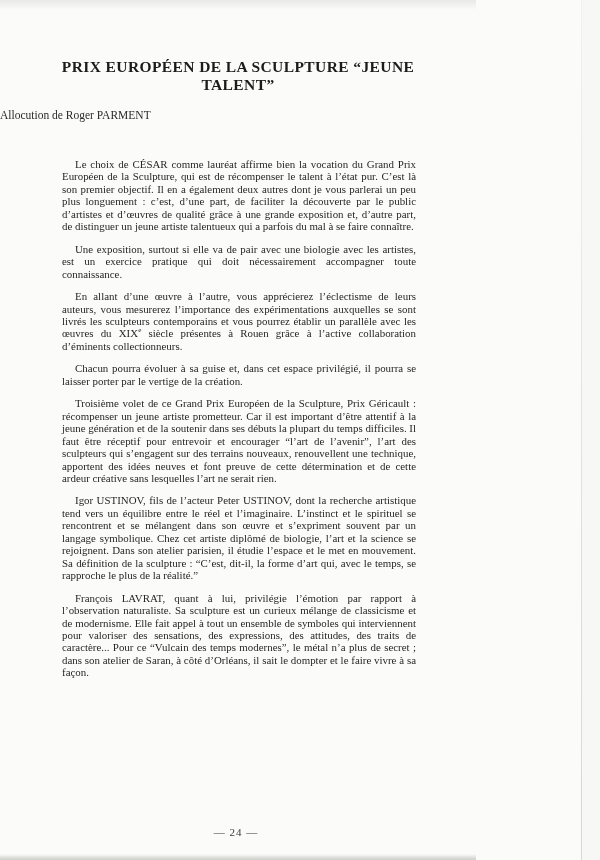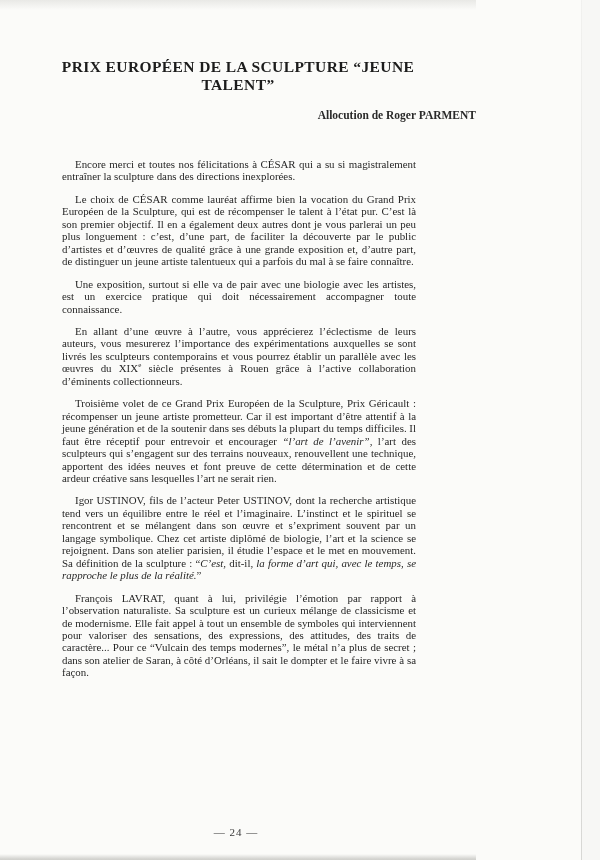--- a/index.html
+++ b/index.html
@@ -44,36 +44,36 @@
     padding: 58px 40px 0 40px;
     text-align: center;
     font-size: 15.5px;
     font-weight: bold;
     letter-spacing: 0.4px;
     color: #1c1c1c;
   }
   .subtitle {
     margin: 0;
     padding-top: 15px;
-    text-align: right;
+    text-align: left;
     font-size: 11.5px;
-    font-weight: bold;
+    font-weight: normal;
     color: #2a2a2a;
   }
   .doc-body {
     margin: 37px 60px 0 62px;
     font-size: 10.9px;
     line-height: 12.45px;
     text-align: justify;
   }
   .doc-body p {
     margin: 0 0 10px 0;
     text-indent: 13px;
   }
-  .it { font-style: italic; }
+  .it { }
   .sup { vertical-align: super; font-size: 7px; line-height: 0; }
   .page-number {
     position: absolute;
     bottom: 22px;
     left: 0; right: 4px;
     text-align: center;
     font-size: 11px;
     color: #3a3a3a;
     letter-spacing: 1px;
   }
@@ -84,23 +84,23 @@
 <div class="scan-page">
   <div class="edge-top"></div>
   <div class="edge-right-margin"></div>
   <div class="edge-right"></div>
   <div class="edge-bottom"></div>
 
   <h1 class="title">PRIX EUROPÉEN DE LA SCULPTURE “JEUNE TALENT”</h1>
   <div class="subtitle">Allocution de Roger PARMENT</div>
 
   <div class="doc-body">
-      <p><span>Encore merci et toutes nos félicitations à CÉSAR qui a su si magistralement entraîner la sculpture dans des directions inexplorées.</span></p>
       <p><span>Le choix de CÉSAR comme lauréat affirme bien la vocation du Grand Prix Européen de la Sculpture, qui est de récompenser le talent à l’état pur. C’est là son premier objectif. Il en a également deux autres dont je vous parlerai un peu plus longuement : c’est, d’une part, de faciliter la découverte par le public d’artistes et d’œuvres de qualité grâce à une grande exposition et, d’autre part, de distinguer un jeune artiste talentueux qui a parfois du mal à se faire connaître.</span></p>
       <p><span>Une exposition, surtout si elle va de pair avec une biologie avec les artistes, est un exercice pratique qui doit nécessairement accompagner toute connaissance.</span></p>
       <p><span>En allant d’une œuvre à l’autre, vous apprécierez l’éclectisme de leurs auteurs, vous mesurerez l’importance des expérimentations auxquelles se sont livrés les sculpteurs contemporains et vous pourrez établir un parallèle avec les œuvres du XIX</span><span class="sup">e</span><span> siècle présentes à Rouen grâce à l’active collaboration d’éminents collectionneurs.</span></p>
+      <p><span>Chacun pourra évoluer à sa guise et, dans cet espace privilégié, il pourra se laisser porter par le vertige de la création.</span></p>
       <p><span>Troisième volet de ce Grand Prix Européen de la Sculpture, Prix Géricault : récompenser un jeune artiste prometteur. Car il est important d’être attentif à la jeune génération et de la soutenir dans ses débuts la plupart du temps difficiles. Il faut être réceptif pour entrevoir et encourager </span><span class="it">“l’art de l’avenir”</span><span>, l’art des sculpteurs qui s’engagent sur des terrains nouveaux, renouvellent une technique, apportent des idées neuves et font preuve de cette détermination et de cette ardeur créative sans lesquelles l’art ne serait rien.</span></p>
       <p><span>Igor USTINOV, fils de l’acteur Peter USTINOV, dont la recherche artistique tend vers un équilibre entre le réel et l’imaginaire. L’instinct et le spirituel se rencontrent et se mélangent dans son œuvre et s’expriment souvent par un langage symbolique. Chez cet artiste diplômé de biologie, l’art et la science se rejoignent. Dans son atelier parisien, il étudie l’espace et le met en mouvement. Sa définition de la sculpture : “</span><span class="it">C’est</span><span>, dit-il, </span><span class="it">la forme d’art qui, avec le temps, se rapproche le plus de la réalité.</span><span>”</span></p>
       <p><span>François LAVRAT, quant à lui, privilégie l’émotion par rapport à l’observation naturaliste. Sa sculpture est un curieux mélange de classicisme et de modernisme. Elle fait appel à tout un ensemble de symboles qui interviennent pour valoriser des sensations, des expressions, des attitudes, des traits de caractère... Pour ce “Vulcain des temps modernes”, le métal n’a plus de secret ; dans son atelier de Saran, à côté d’Orléans, il sait le dompter et le faire vivre à sa façon.</span></p>
     </div>
 
   <div class="page-number">— 24 —</div>
 </div>
 
 </body></html>

